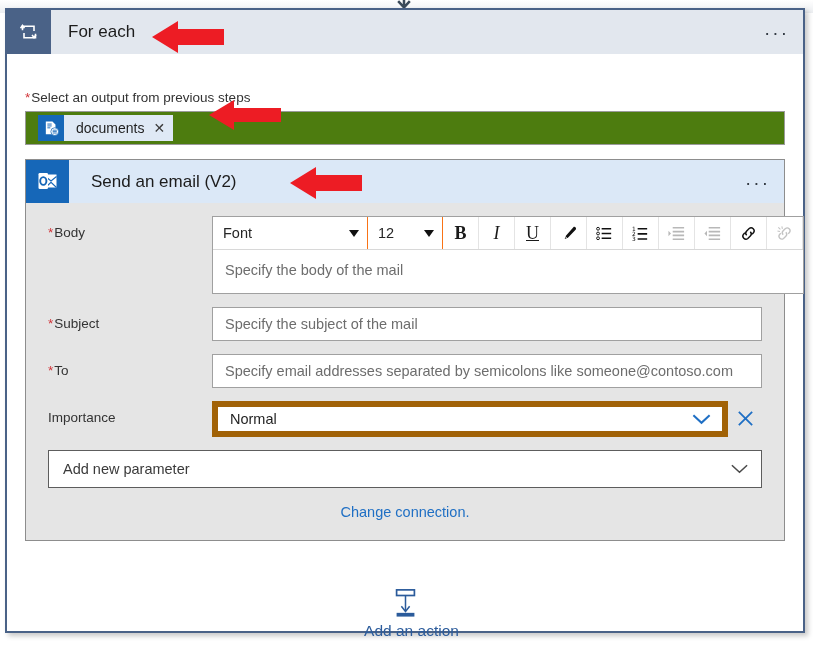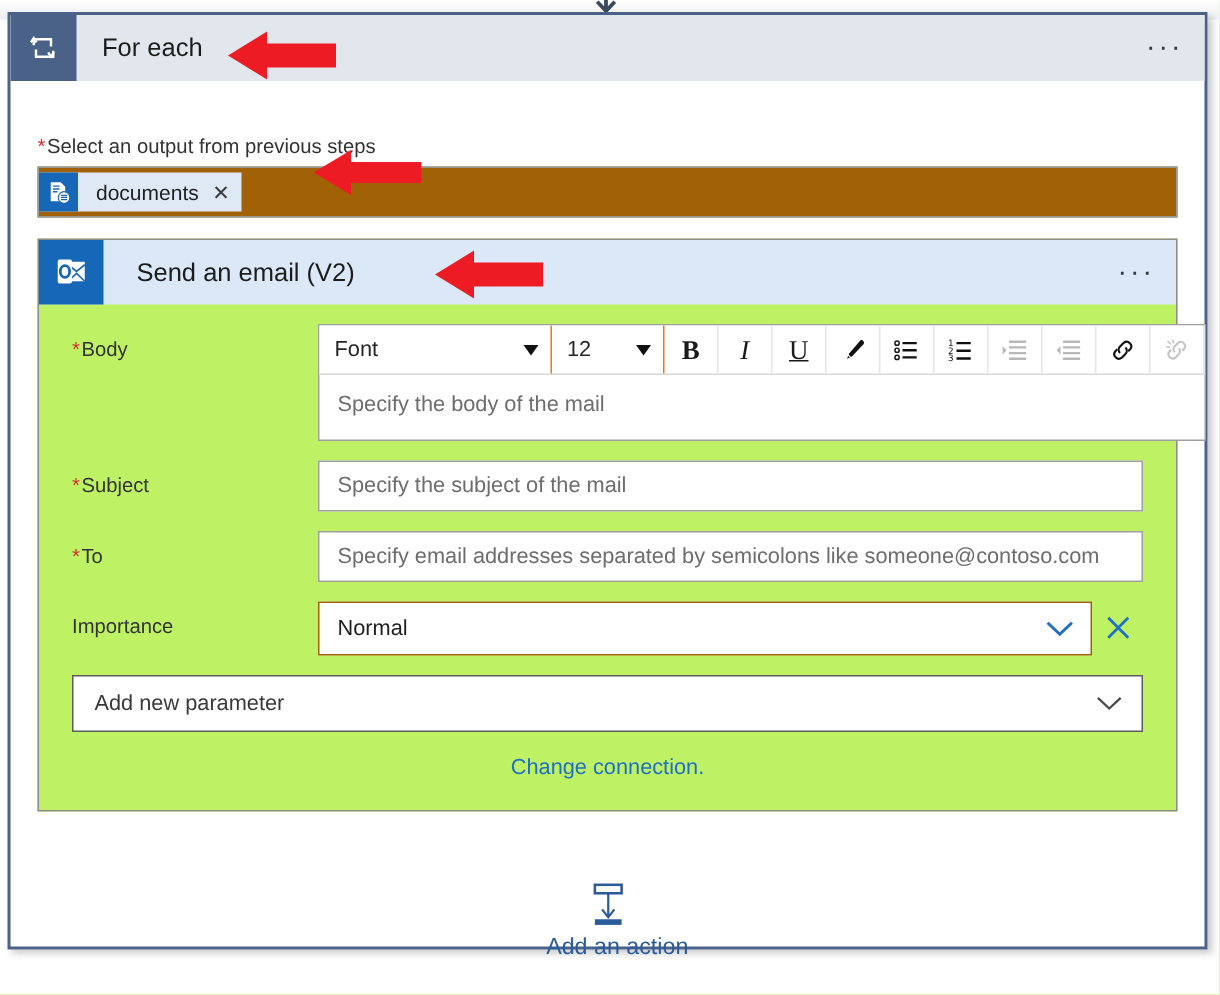--- a/index.html
+++ b/index.html
@@ -80,23 +80,24 @@
     color: #333333;
     margin-top: 36px;
     margin-bottom: 6px;
   }
   .req-star { color: #d13438; margin-right: 1px; }
 
   
   .token-input {
     height: 34px;
     border: 1px solid #9a9a9a;
-    background: #a16207;
-    display: flex;
-    align-items: center;
+    background: #4d7c0f;
+    display: flex;
+    align-items: center;
+    padding-left: 12px;
     box-sizing: border-box;
     position: relative;
   }
   .token-chip {
     display: flex;
     align-items: center;
     height: 26px;
     background: #dfe9f5;
     padding-right: 8px;
   }
@@ -115,21 +116,21 @@
     font-size: 14px;
     color: #3c3c3c;
     cursor: pointer;
     line-height: 1;
   }
 
   
   .email-card {
     margin-top: 14px;
     border: 1px solid #8d8d8d;
-    background: #bef264;
+    background: #e5e5e5;
     box-sizing: border-box;
   }
   .email-header {
     position: relative;
     height: 43px;
     background: #dbe8f7;
     display: flex;
     align-items: center;
   }
   .email-icon-box {
@@ -233,21 +234,21 @@
     align-items: center;
     padding-left: 12px;
     font-size: 14.5px;
     color: #6d6d6d;
     box-sizing: border-box;
   }
 
   
   .value-select {
     height: 36px;
-    border: 1px solid #a16207;
+    border: 6px solid #a16207;
     background: #fff;
     display: flex;
     align-items: center;
     justify-content: space-between;
     padding: 0 10px 0 12px;
     font-size: 14.5px;
     color: #1f1f1f;
     box-sizing: border-box;
     cursor: pointer;
   }

